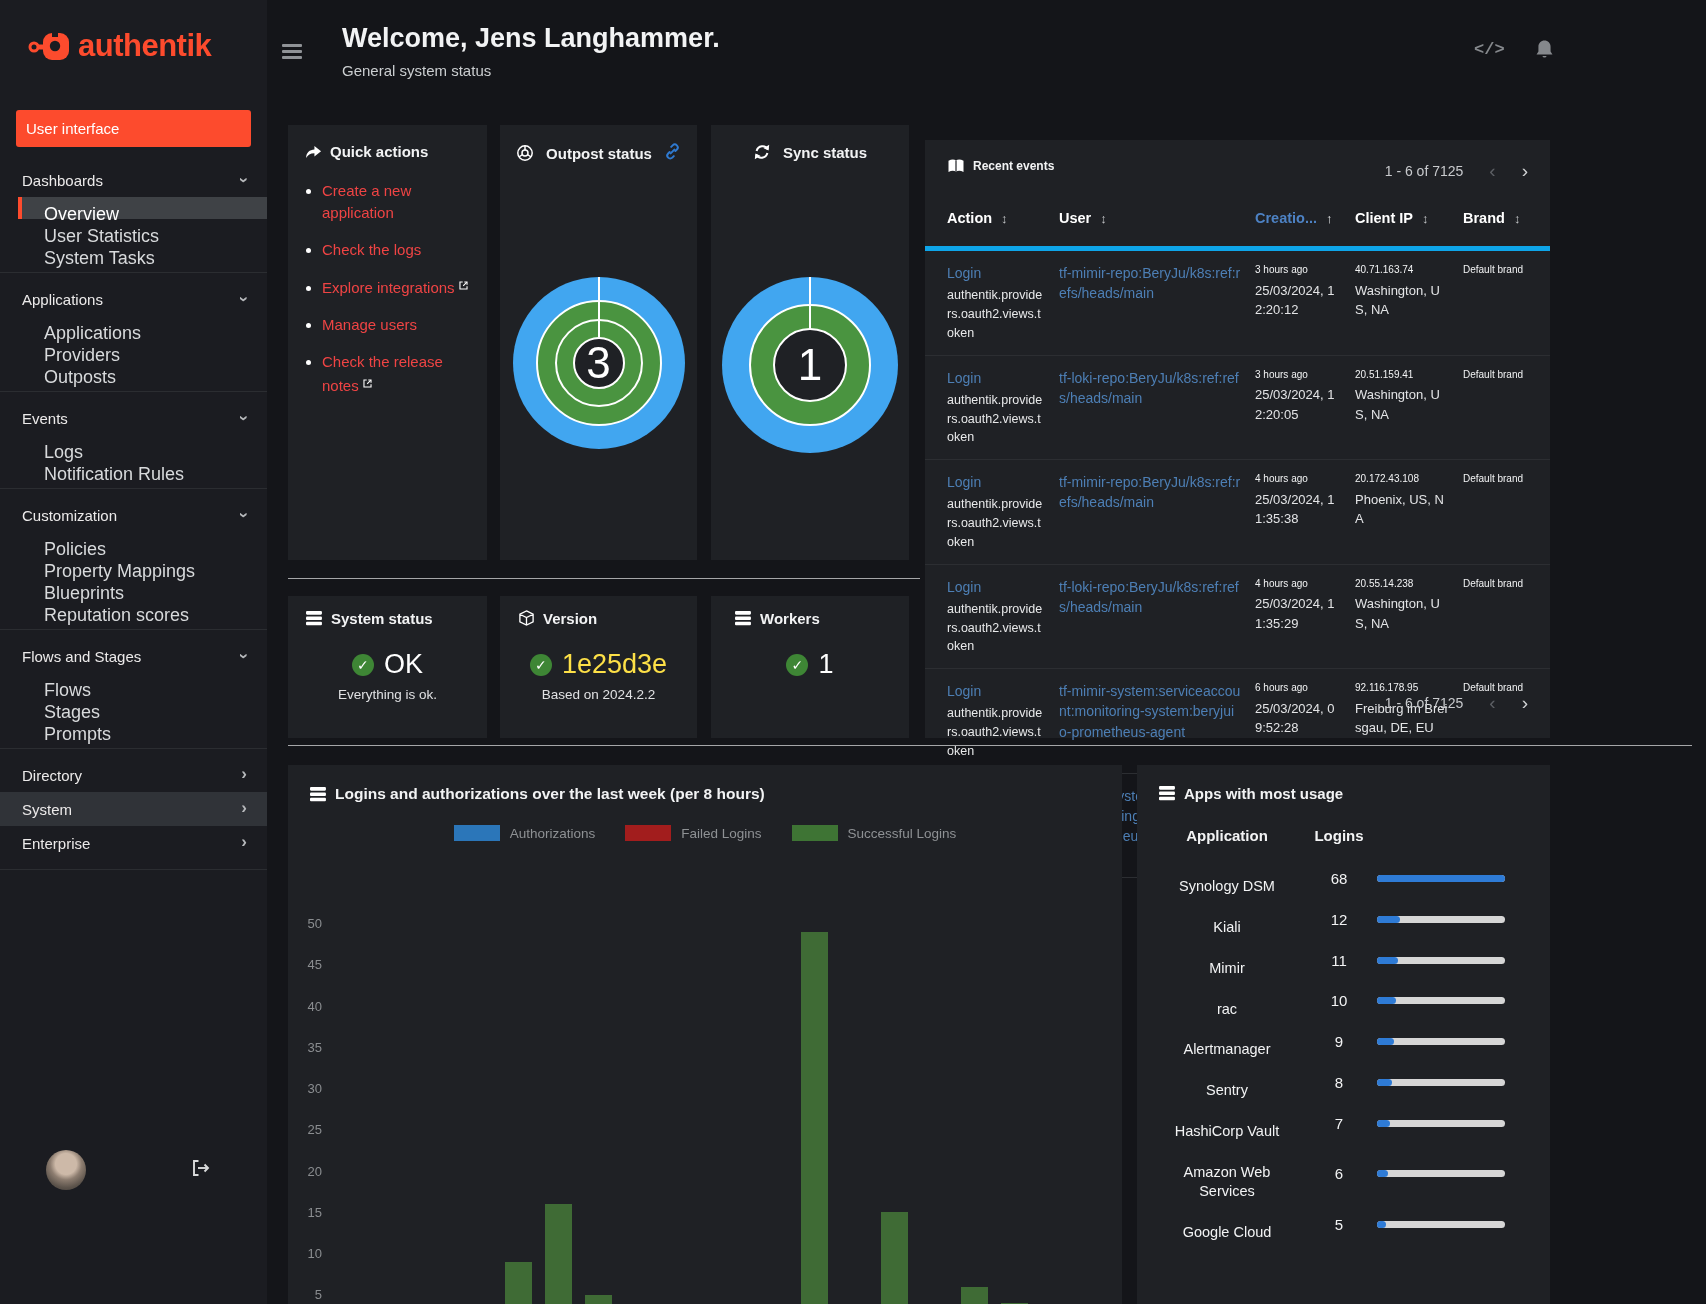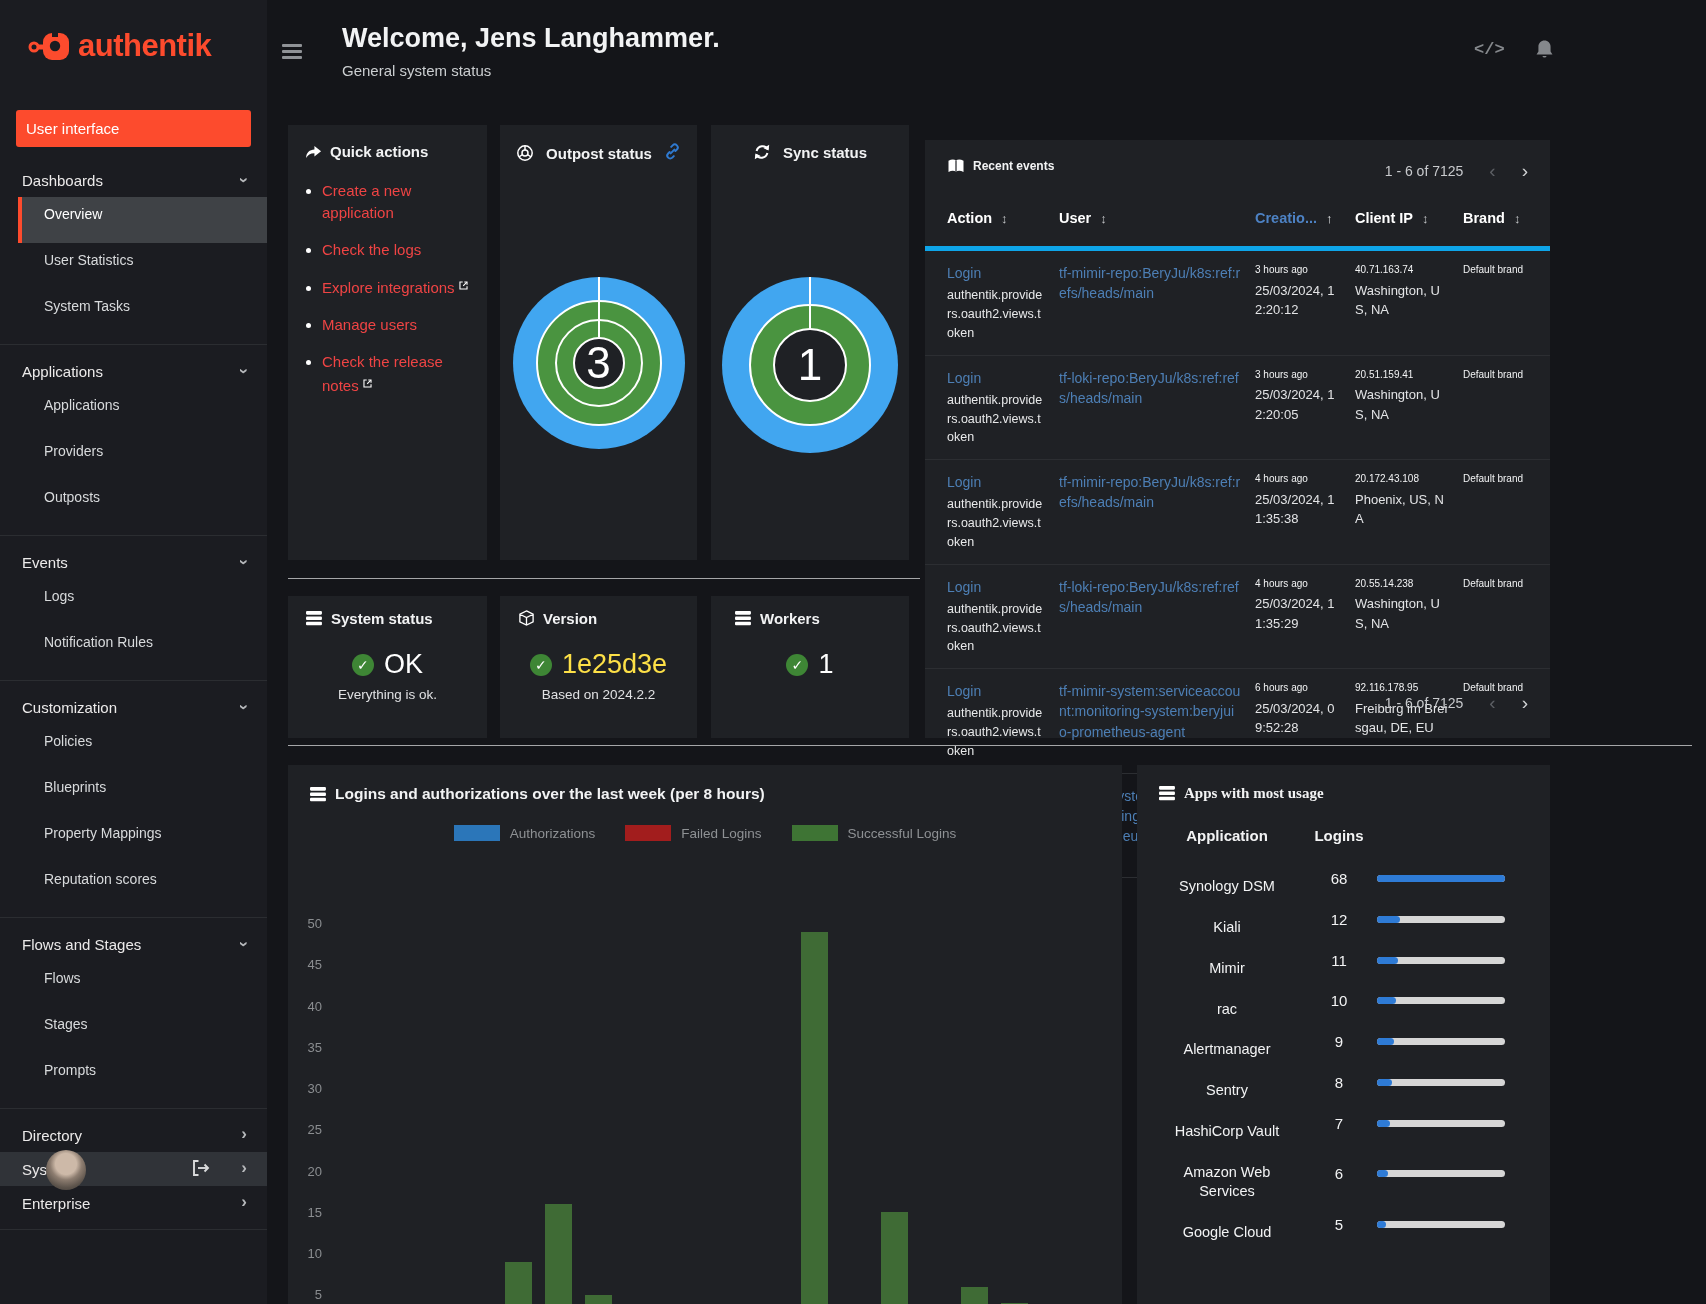--- a/index.html
+++ b/index.html
@@ -12,21 +12,21 @@
   .logo { display:flex; align-items:center; gap:6px; padding:26px 0 0 28px; }
   .logo-text { color:#fd4b2d; font-size:31px; font-weight:800; letter-spacing:-0.5px; }
   .ui-btn { display:block; width:235px; margin:44px 16px 0 16px; height:37px; background:#fd4b2d; color:#fff;
             border:none; border-radius:3px; font-size:15px; font-family:inherit; text-align:left; padding-left:10px; cursor:pointer; }
   .sb-nav { margin-top:16px; }
   .sb-group-header { height:34px; display:flex; align-items:center; justify-content:space-between;
                      padding:0 20px 0 22px; font-size:15px; color:#eceaea; cursor:pointer; }
   .sb-group-header.hl { background:#303338; }
   .chev { color:#b6b8bb; font-size:17px; font-weight:bold; display:inline-block; transform:translateY(-1px); }
   .chev.down { transform:rotate(90deg); }
-  .sb-item { height:46px; line-height:34px; padding-left:44px; font-size:14px; color:#d8dadc; cursor:pointer; }
+  .sb-item { height:22px; line-height:34px; padding-left:44px; font-size:18px; color:#d8dadc; cursor:pointer; }
   .sb-item.active { background:#3f4246; border-left:4px solid #fd4b2d; margin-left:18px; padding-left:22px; color:#fff; }
   .sb-divider { height:1px; background:#2b2d31; margin:9px 0; }
   .sb-footer { position:absolute; left:0; top:1140px; width:267px; height:60px; display:flex; align-items:center; }
   .avatar { width:40px; height:40px; border-radius:50%; margin-left:46px; cursor:pointer;
             background:radial-gradient(circle at 50% 35%, #cdb9a8 0 32%, #8d7d70 48%, #5c534b 72%, #3b3632 100%); }
   .signout { margin-left:104px; cursor:pointer; }
 
   
   .hamburger { position:absolute; left:282px; top:44px; width:20px; cursor:pointer; }
   .hamburger i { display:block; height:2.6px; background:#8f9296; margin-bottom:3.6px; border-radius:1px; }
@@ -102,21 +102,21 @@
 
   
   .chart-title { position:absolute; left:22px; top:20px; font-size:15.5px; }
   .legend { position:absolute; left:0; top:60px; width:100%; display:flex; justify-content:center; gap:30px; }
   .leg-item { display:flex; align-items:center; gap:10px; font-size:13.5px; color:#8e9194; }
   .leg-swatch { width:46px; height:16px; }
   .ytick { position:absolute; width:34px; text-align:right; font-size:13px; color:#8a8d90; }
   .bar { position:absolute; width:27px; }
 
   
-  .apps-title { position:absolute; left:22px; top:20px;font-family:Liberation Serif, serif; }
+  .apps-title { position:absolute; left:22px; top:20px; }
   .apps-table { position:absolute; left:0; top:62px; width:413px; }
   .apps-head, .apps-row { display:grid; grid-template-columns:148px 76px 1fr; align-items:center; padding-left:16px; }
   .apps-head { font-size:15px; font-weight:bold; margin-bottom:14px; }
   .apps-head div { text-align:center; }
   .apps-row { min-height:36px; }
   .app-name { text-align:center; font-size:14.5px; line-height:1.3; padding:3px 8px;margin-top:16px; }
   .app-count { text-align:center; font-size:15px; }
   .app-barwrap { padding-right:28px; }
   .track { position:relative; width:128px; height:7px; background:#d6d6d6; border-radius:4px; }
   .fill { position:absolute; left:0; top:0; height:7px; background:#2e7bd6; border-radius:4px; }
@@ -160,22 +160,22 @@
           <span class="chev down">›</span>
         </div>
         <div class="sb-item">Logs</div>
         <div class="sb-item">Notification Rules</div>
         <div class="sb-divider"></div>
         <div class="sb-group-header">
           <span>Customization</span>
           <span class="chev down">›</span>
         </div>
         <div class="sb-item">Policies</div>
+        <div class="sb-item">Property Mappings</div>
         <div class="sb-item">Blueprints</div>
-        <div class="sb-item">Property Mappings</div>
         <div class="sb-item">Reputation scores</div>
         <div class="sb-divider"></div>
         <div class="sb-group-header">
           <span>Flows and Stages</span>
           <span class="chev down">›</span>
         </div>
         <div class="sb-item">Flows</div>
         <div class="sb-item">Stages</div>
         <div class="sb-item">Prompts</div>
         <div class="sb-divider"></div>

